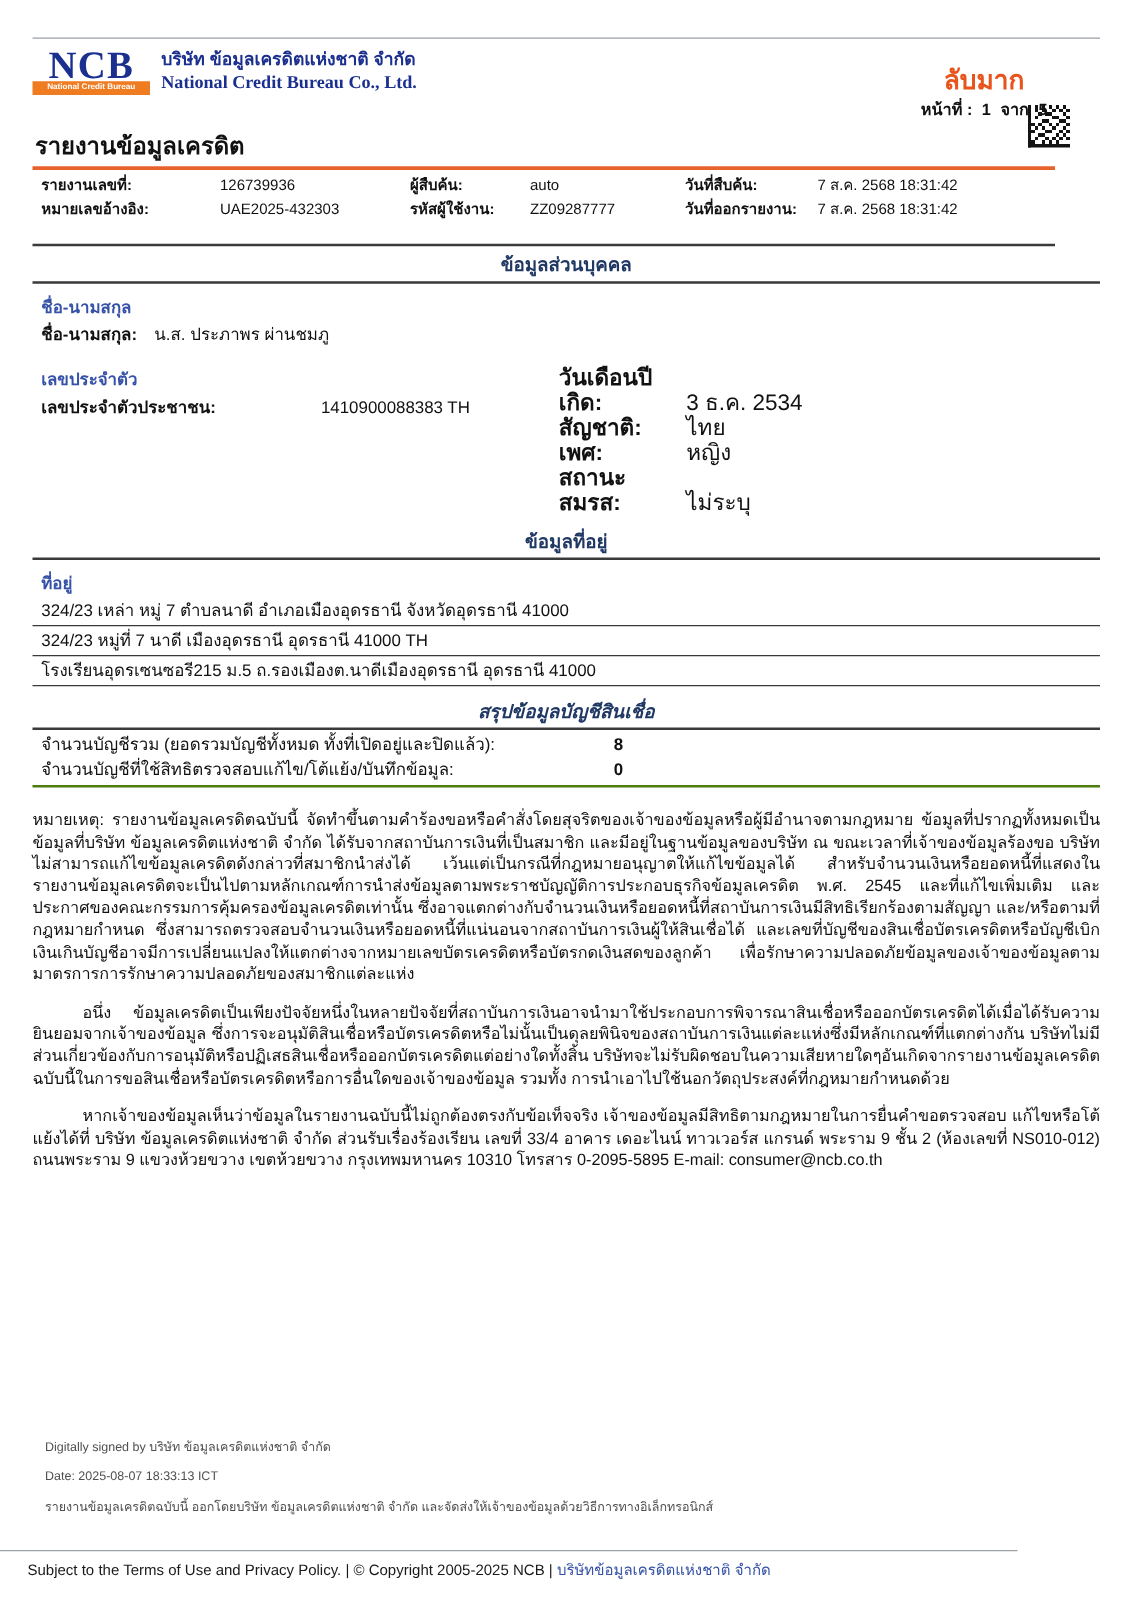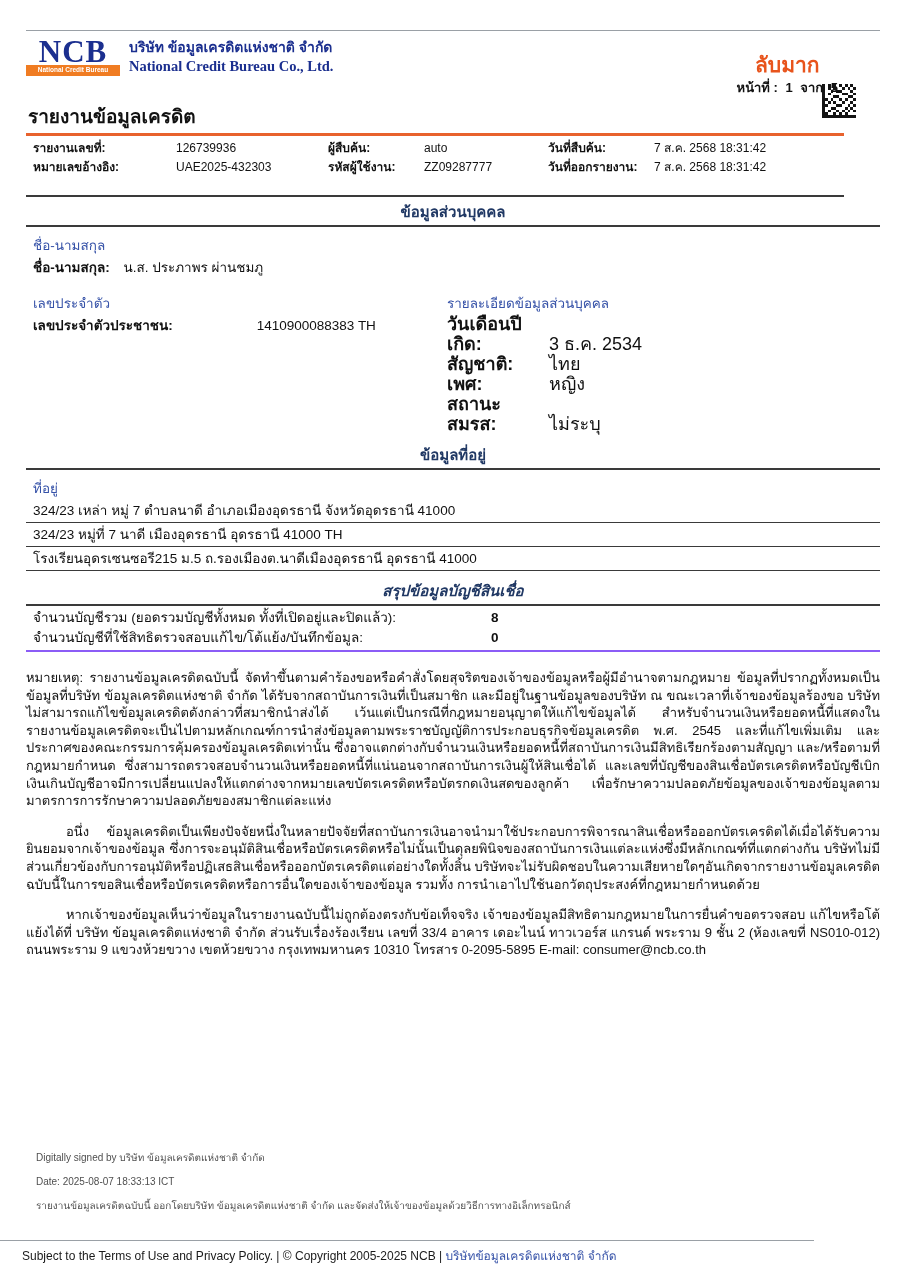--- a/index.html
+++ b/index.html
@@ -30,35 +30,35 @@
   .report-head { width:818px; }
   .title { font-size:19px; font-weight:bold; border-bottom:3px solid #e8622d; padding:1px 0 2px 2px; }
   .info-table { display:grid; grid-template-columns:150px 145px 103px 117px 113px 1fr;
                 padding:3px 0 18px; border-bottom:2px solid #3a3a3a; font-size:12px; line-height:19px; }
   .info-table .tlbl { font-weight:bold; padding-left:7px; }
 
   .barcode { position:absolute; left:822px; top:84px; width:34px; height:34px; }
 
   .section-title { text-align:center; font-weight:bold; font-size:15px; color:#203864;
                    border-bottom:2px solid #3a3a3a; padding-bottom:1px; margin-top:3px; }
-  .sub-head { color:#3652a8; font-weight:normal; font-size:13.5px; margin-top:7px; padding-left:7px; }
+  .sub-head { color:#3652a8; font-weight:bold; font-size:13.5px; margin-top:7px; padding-left:7px; }
   .frow { font-size:13.5px; line-height:21px; padding-left:7px; margin-top:1px; }
   .flbl { font-weight:bold; }
   .name-val { margin-left:10px; }
   .id-lbl { display:inline-block; width:220px; }
 
   .two-col { display:flex; margin-top:14px; }
   .col-left { width:421px; }
   .col-right { flex:1; }
   .drow { font-size:18px; line-height:20px; }
   .dlbl { display:inline-block; width:97px; font-weight:bold; }
 
   .addr-line { border-bottom:1.5px solid #3a3a3a; padding:2px 0 2px 7px; font-size:13.5px; line-height:19px; }
 
-  .summary { border-bottom:2px solid #8b5cf6; margin-top:2px; padding-bottom:2px; }
+  .summary { border-bottom:2px solid #4d7c0f; margin-top:2px; padding-bottom:2px; }
   .srow { position:relative; font-size:13.5px; line-height:20px; padding-left:7px; }
   .sval { position:absolute; left:465px; top:0; font-weight:bold; }
 
   .para { font-size:13px; line-height:17.6px; text-align:justify; margin:13px 0 0; }
   .para.first { margin-top:17px; }
   .para.indent { text-indent:40px; }
 
   .signature { position:absolute; left:36px; top:1150px; font-size:10px; color:#4f4f4f; }
   .signature div { margin-bottom:11px; white-space:nowrap; }
 
@@ -122,21 +122,20 @@
 
   <div class="two-col">
     <div class="col-left">
       <div class="sub-head" style="margin-top:0;">เลขประจำตัว</div>
       <div class="frow">
         <span class="flbl id-lbl">เลขประจำตัวประชาชน:</span>
         <span>1410900088383 TH</span>
       </div>
     </div>
     <div class="col-right">
-      <div class="sub-head" style="margin-top:0; padding-left:0;">รายละเอียดข้อมูลส่วนบุคคล</div>
       <div class="drow">
         <span class="dlbl">วันเดือนปีเกิด:</span>
         <span>3 ธ.ค. 2534</span>
       </div>
       <div class="drow">
         <span class="dlbl">สัญชาติ:</span>
         <span>ไทย</span>
       </div>
       <div class="drow">
         <span class="dlbl">เพศ:</span>

